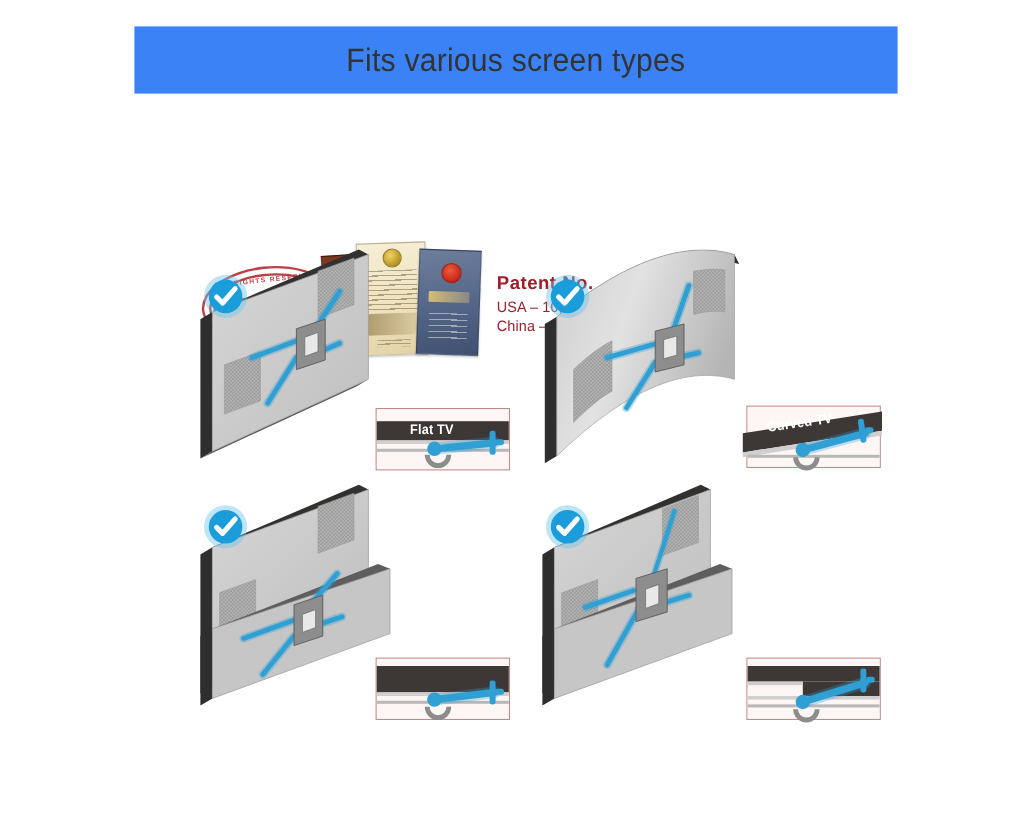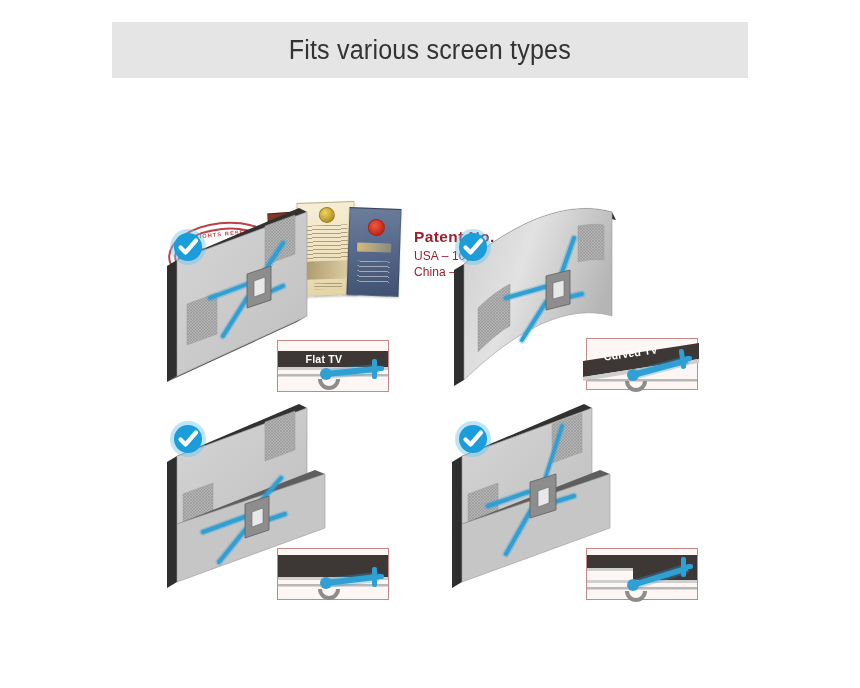--- a/index.html
+++ b/index.html
@@ -16,21 +16,21 @@
     -webkit-font-smoothing: antialiased;
   }
 
   
   .title-band {
     position: absolute;
     left: 112px;
     top: 22px;
     width: 636px;
     height: 56px;
-    background: #e5e5e5;
+    background: #3b82f6;
     display: flex;
     align-items: center;
     justify-content: center;
   }
   .title-text {
     font-family: "Liberation Sans", sans-serif;
     font-size: 27px;
     font-weight: 400;
     color: #333333;
     letter-spacing: 0.2px;
@@ -227,20 +227,21 @@
   .panel.p3 .check-badge { left: 14px; top: 16px; }
 
   
   .inset {
     position: absolute;
     width: 112px;
     height: 52px;
     background: #fdf6f5;
     border: 1px solid #c08b86;
     box-sizing: border-box;
+    margin-left: 36px;
   }
   .panel.p0 .inset { left: 122px; top: 132px; }
   .panel.p1 .inset { left: 146px; top: 130px; }
   .panel.p2 .inset { left: 122px; top: 144px; }
   .panel.p3 .inset { left: 146px; top: 144px; }
 
   .inset-label {
     position: absolute;
     font-family: "Liberation Sans", sans-serif;
     font-weight: bold;

